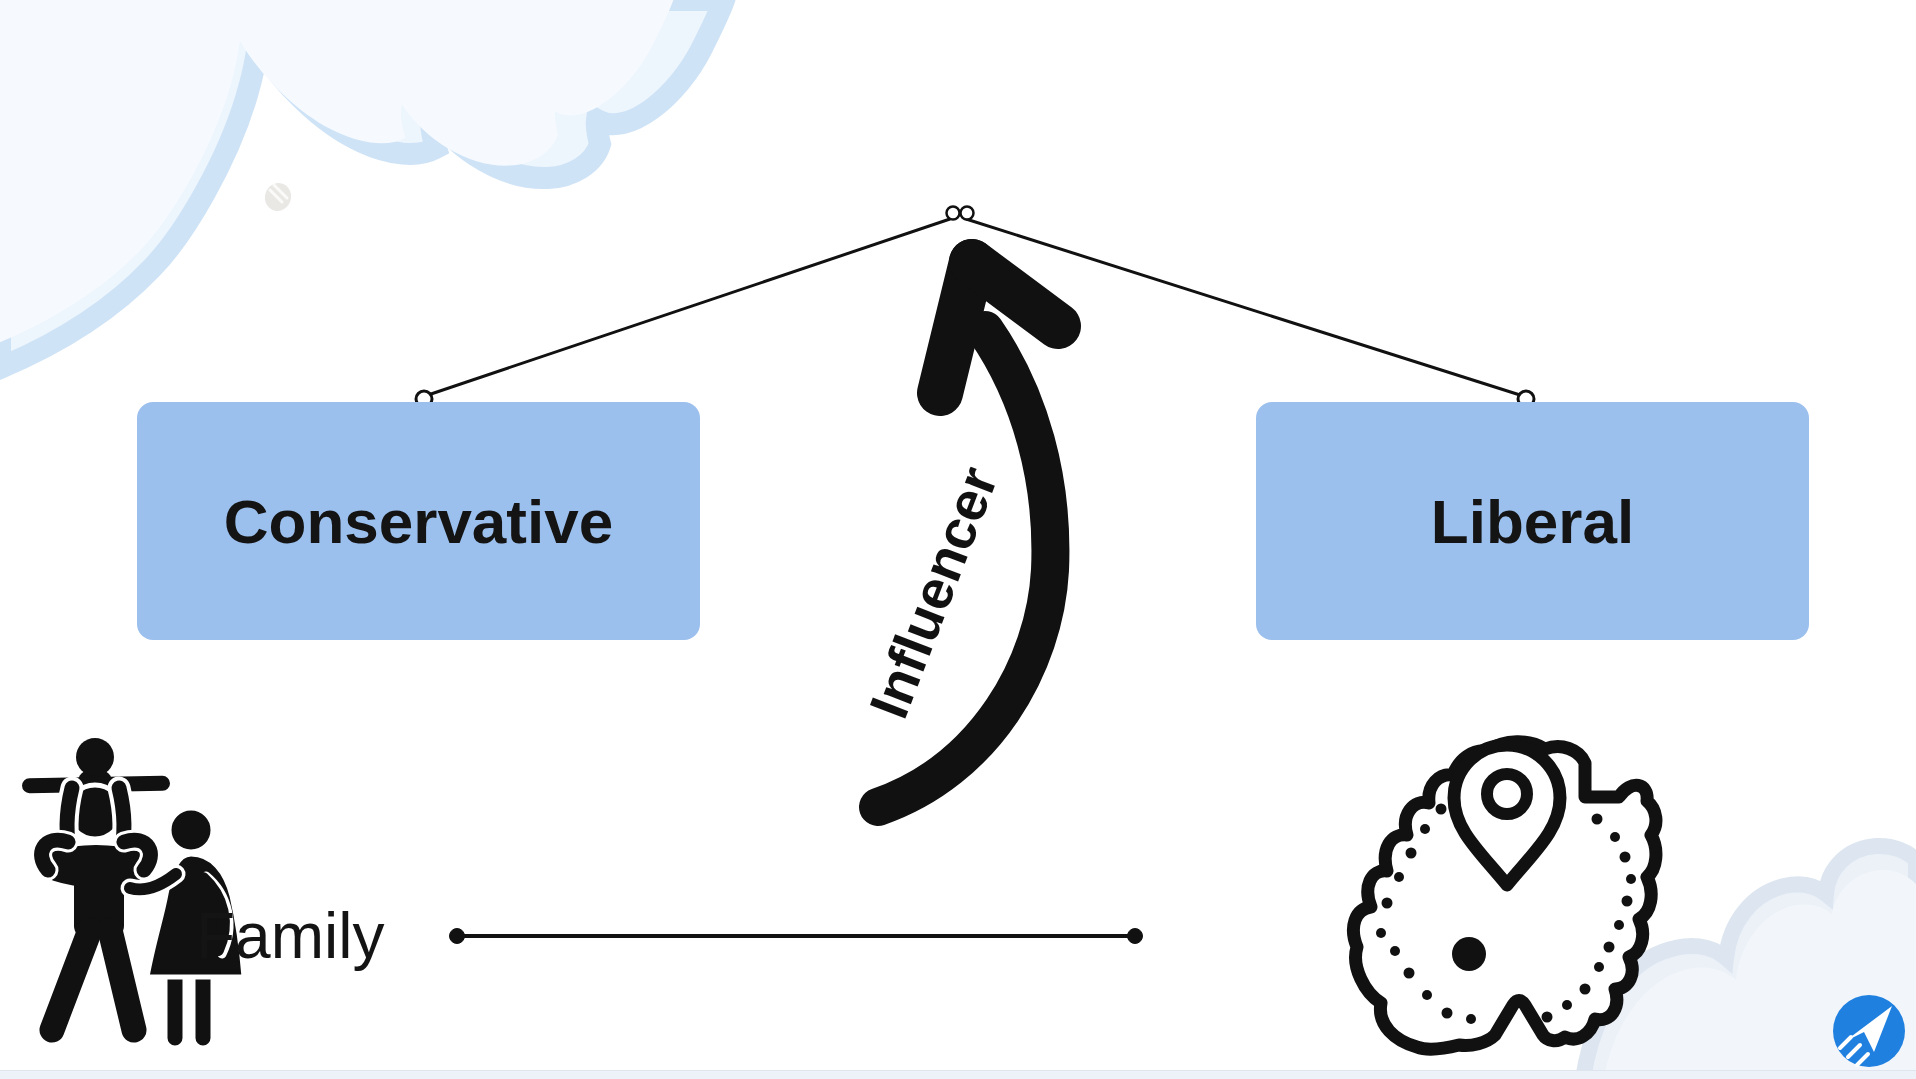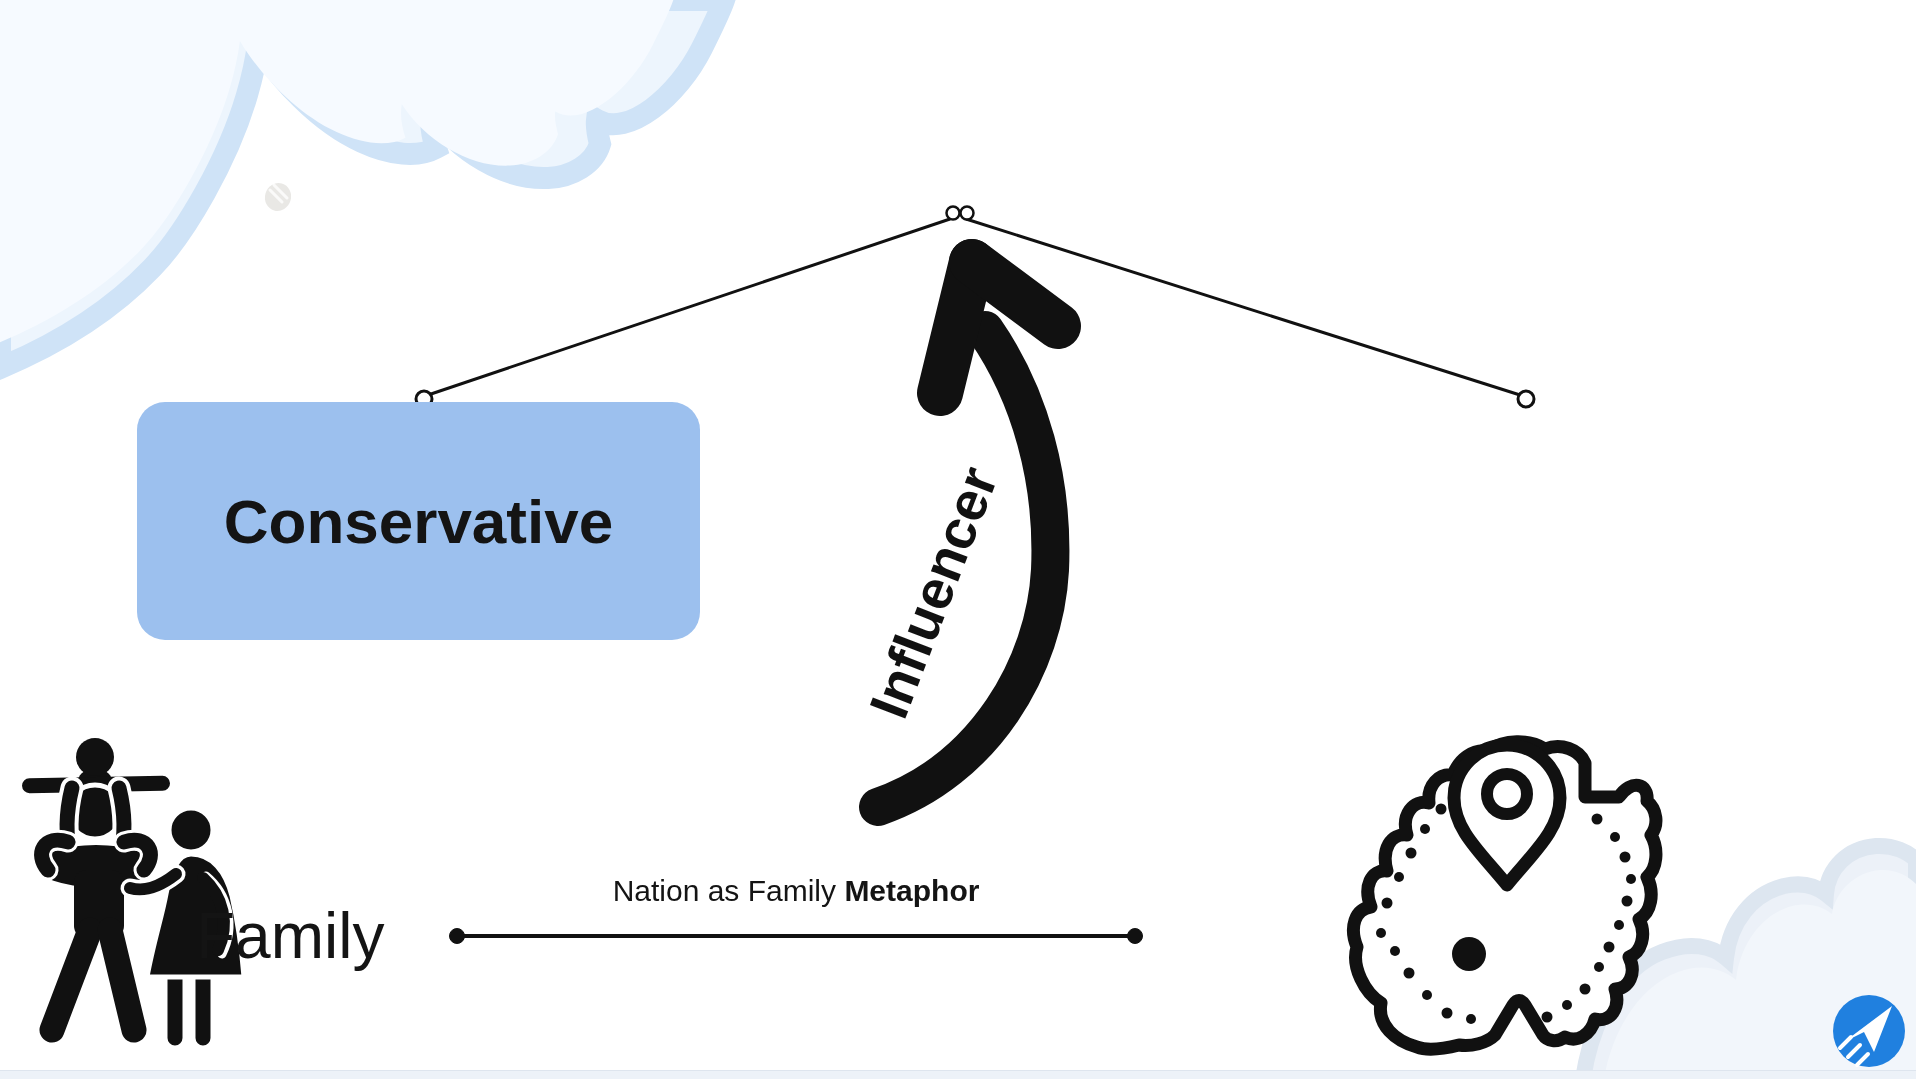--- a/index.html
+++ b/index.html
@@ -7,21 +7,21 @@
     position:relative;width:1916px;height:1079px;overflow:hidden;background:#fff;
     font-family:"Liberation Sans","DejaVu Sans",sans-serif;color:var(--ink,#111);
   }
   #bg{position:absolute;left:0;top:0;width:1916px;height:1079px;}
   .title{
     position:absolute;left:0;top:98px;width:100%;text-align:center;
     font-size:92px;font-weight:700;letter-spacing:1px;color:var(--ink,#111);
   }
   .node{
     position:absolute;display:flex;align-items:center;justify-content:center;
-    background:var(--node_fill,#9cc0ee);border-radius:28px;
+    background:var(--node_fill,#9cc0ee);border-radius:16px;
     font-size:62px;font-weight:700;color:var(--node_text,#141414);
   }
   #node-left{left:137px;top:402px;width:563px;height:238px;}
   #node-right{left:1256px;top:402px;width:553px;height:238px;}
   .influencer{
     position:absolute;left:740px;top:556px;width:400px;height:78px;
     text-align:center;font-size:55px;font-weight:700;color:var(--ink,#111);
     transform:rotate(-69deg);transform-origin:50% 50%;
   }
   .rel-label{position:absolute;font-size:64px;font-weight:400;color:var(--node_text,#141414);line-height:74px;}
@@ -238,24 +238,23 @@
       <polygon points="1892,1006 1844,1042 1864,1032 1874,1052" fill="#ffffff"></polygon>
       <path d="M 1840 1048 L 1851 1037 M 1848 1057 L 1860 1045 M 1857 1065 L 1868 1054" stroke="#ffffff" stroke-width="4" stroke-linecap="round"></path>
     </g>
   </svg>
 
 
   <div class="node" id="node-left">
     <span>Conservative</span>
   </div>
 
+  <div class="node" id="node-right">
+    <span>Liberal</span>
+  </div>
 
   <div class="influencer">Influencer</div>
 
-  <div class="edge-label">
-    <span>Nation as Family</span>
-    <span class="b">Metaphor</span>
-  </div>
 
   <div class="rel-label" id="family-label">Family</div>
 
   <div class="bottom-strip"></div>
 </div>
 
 </body></html>

